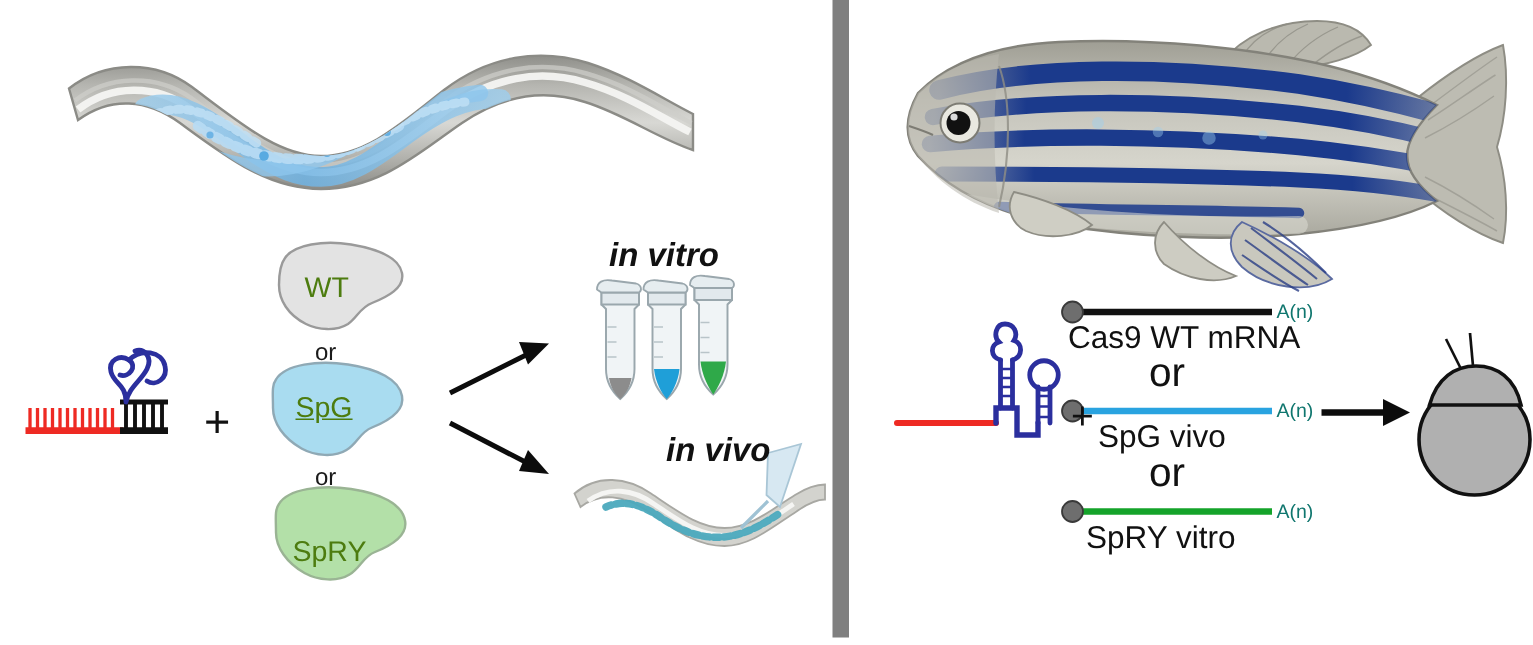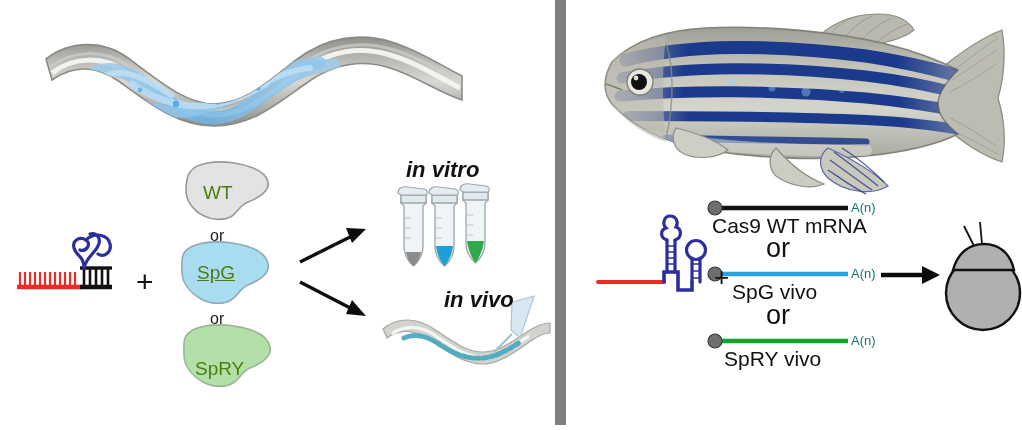--- a/index.html
+++ b/index.html
@@ -435,21 +435,21 @@
         <path d="M387,270 C 392,252 404,244 418,244 C 432,244 444,252 448,270 Z" fill="#b0b0b0" stroke="#111111" stroke-width="2.4"></path>
         <line x1="408" y1="246" x2="398" y2="226" stroke="#111111" stroke-width="1.8"></line>
         <line x1="416" y1="244" x2="414" y2="222" stroke="#111111" stroke-width="1.8"></line>
       </g>
     </svg>
 
     <span class="plus-sign small" style="left:148px; top:262px;">+</span>
 
     <span class="mrna-label" style="left:146px; top:214px;">Cas9 WT mRNA</span>
     <span class="mrna-label" style="left:166px; top:280px;">SpG vivo</span>
-    <span class="mrna-label" style="left:158px; top:347px;">SpRY vivo</span>
+    <span class="mrna-label" style="left:158px; top:347px;">SpRY vitro</span>
 
     <span class="poly-a" style="left:285px; top:200px;">A(n)</span>
     <span class="poly-a" style="left:285px; top:266px;">A(n)</span>
     <span class="poly-a" style="left:285px; top:333px;">A(n)</span>
 
     <span class="or-big" style="left:200px; top:233px;">or</span>
     <span class="or-big" style="left:200px; top:300px;">or</span>
   </div>
 
 </div>

